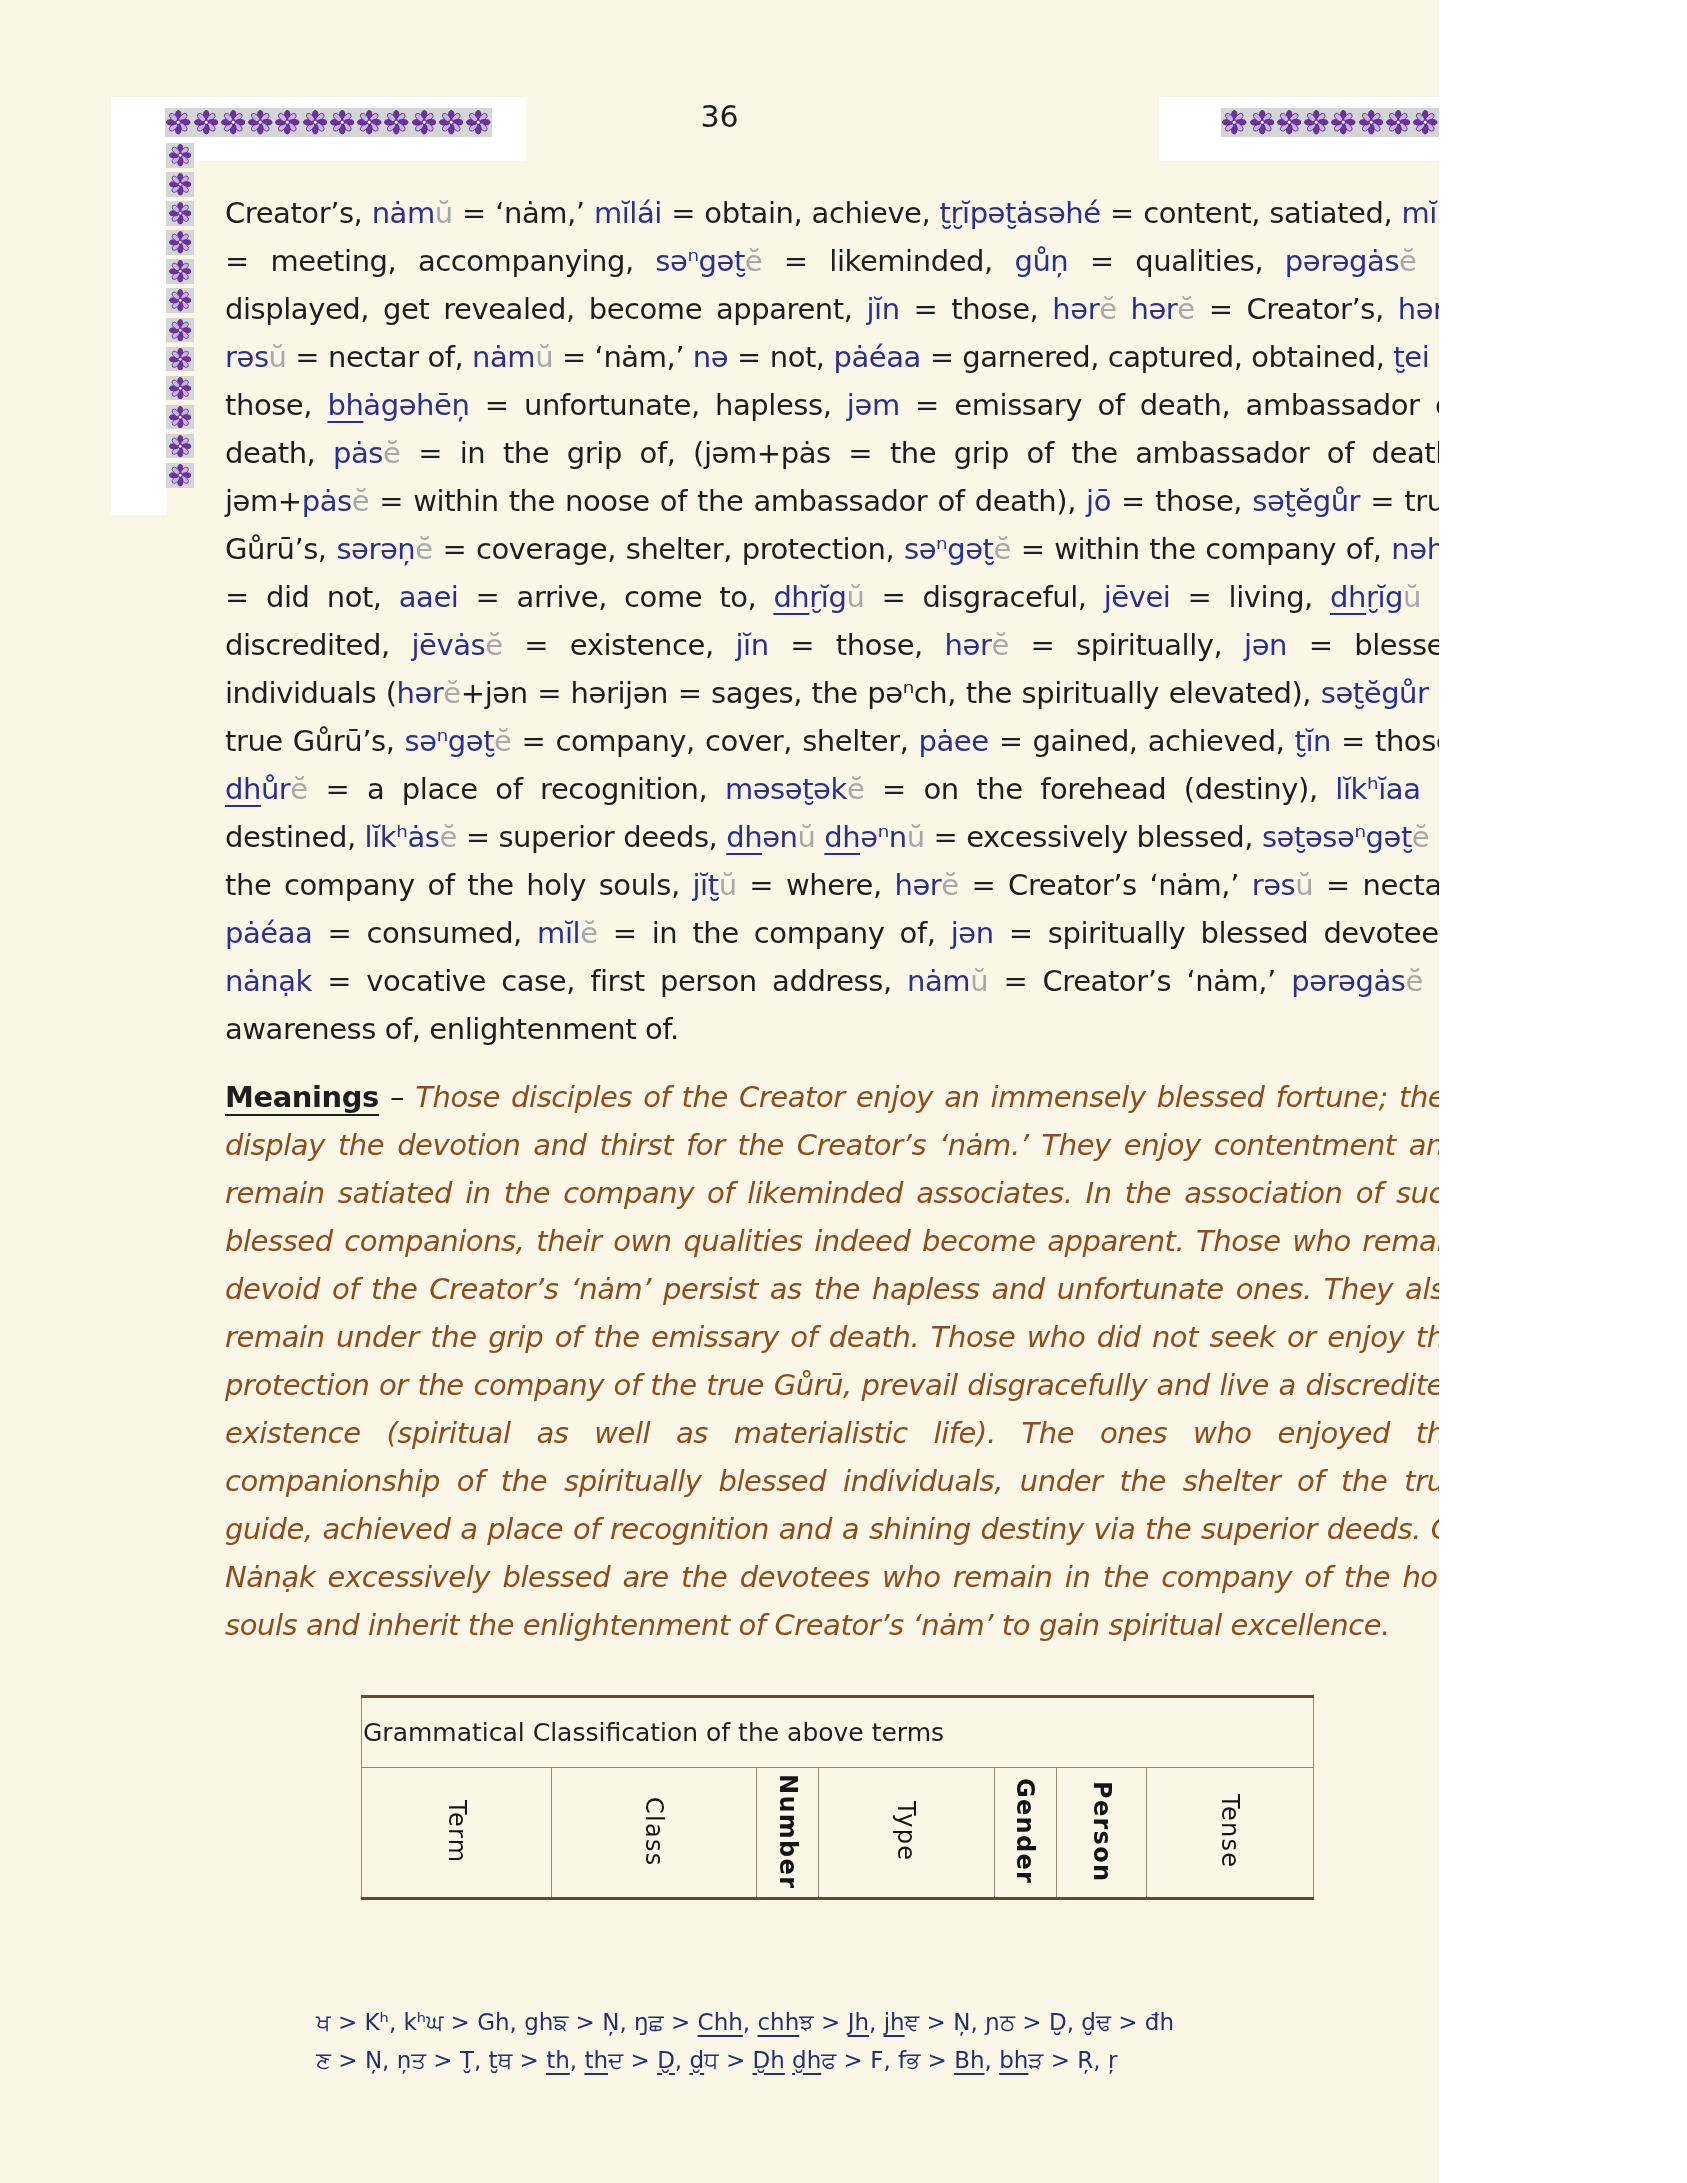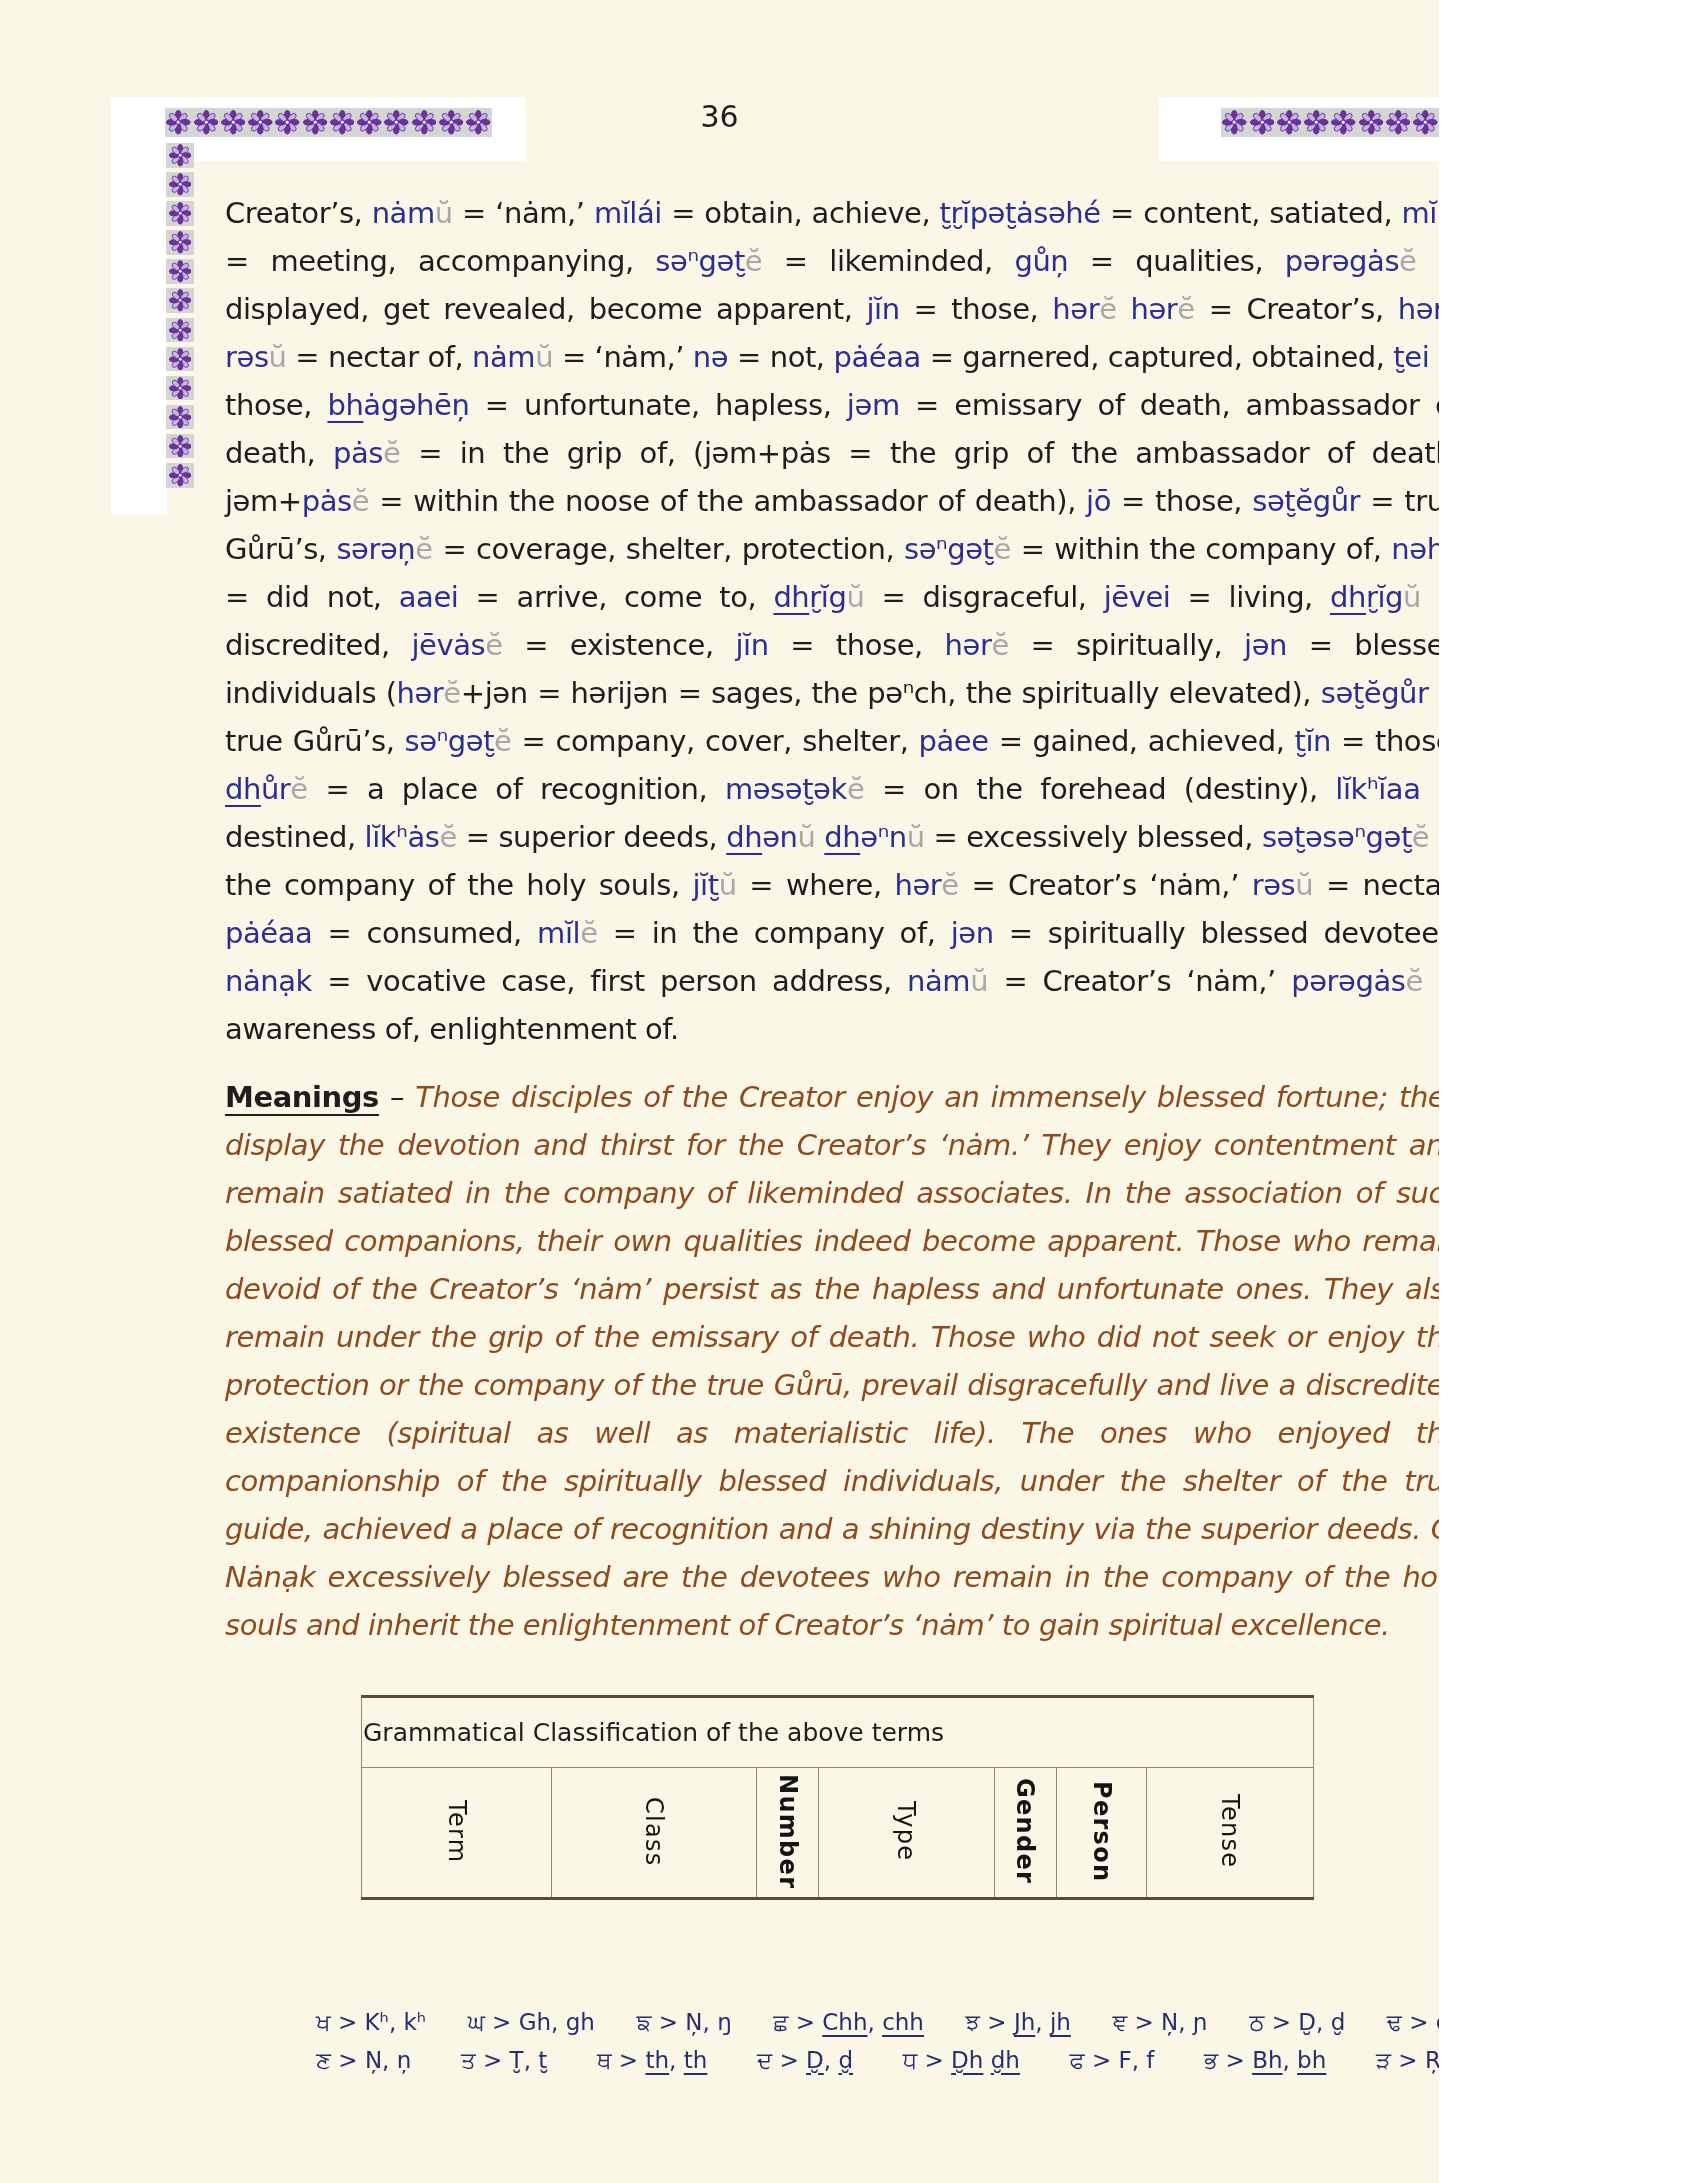--- a/index.html
+++ b/index.html
@@ -45,21 +45,21 @@
   table.gtable{margin-top:46px;margin-left:136px;width:953px;border-collapse:collapse}
   td.ttitle{border:1.3px solid #9A8668;border-top:3.3px solid #5E4A36;height:67px;
             text-align:left;font-size:25px;color:#1E1E1E}
   tr.thr th{height:127px;border:1.3px solid #9A8668;border-bottom:3.3px solid #5E4A36;
             vertical-align:middle;text-align:center;font-weight:400;background:transparent}
   .vert{writing-mode:vertical-rl;display:inline-block;font-size:24px;color:#141414;letter-spacing:1.3px}
   .vert.b{font-weight:700}
 
   
   .legend{position:absolute;left:316px;top:2009px;width:1149px;font-size:23px;color:#262F6E}
-  .lrow{display:flex;justify-content:space-between;margin-bottom:10.6px}
+  .lrow{display:flex;justify-content:flex-start;margin-bottom:10.6px}
   .litem{white-space:nowrap}
   .gur{font-size:23px}
   .lg-u{text-decoration:underline;text-decoration-thickness:1.7px;text-underline-offset:4.6px}
 </style>
 </head>
 <body>
 
 <div class="page">
 
   <div class="band" id="band-left-h"></div>

